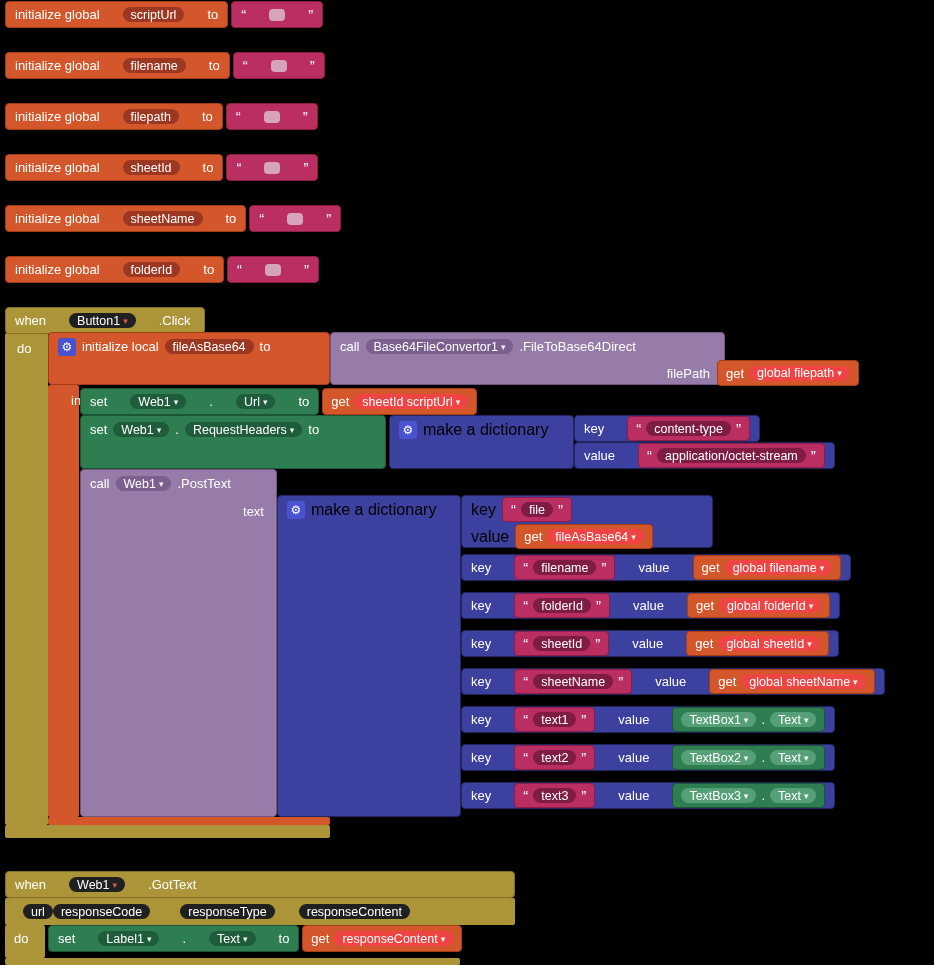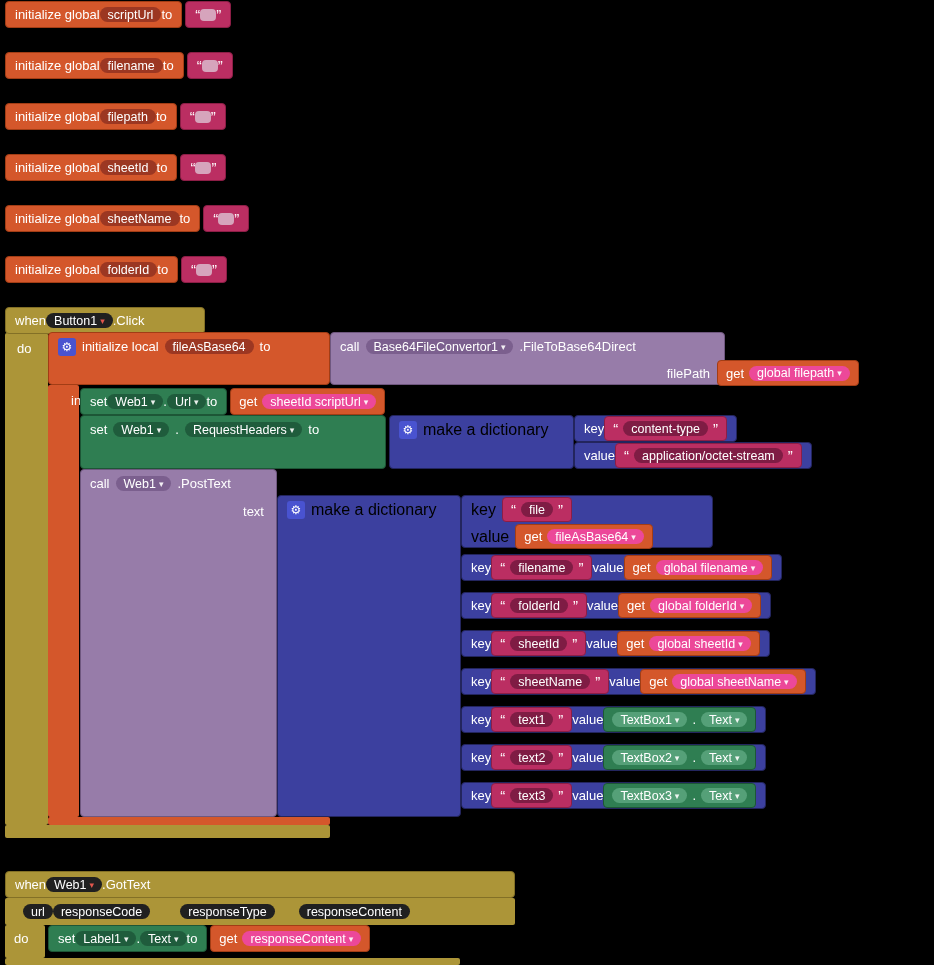--- a/index.html
+++ b/index.html
@@ -1,20 +1,20 @@
 <!DOCTYPE html>
 <html><head>
 <meta charset="utf-8">
 <style>
   * { margin:0; padding:0; box-sizing:border-box; }
   html,body { width:934px; height:965px; background:#000; overflow:hidden; position:relative;
               font-family:"Liberation Sans", sans-serif; }
   .abs { position:absolute; }
   .rowflex { position:absolute; display:flex; align-items:flex-start; gap:3px; }
-  .blk { display:flex; align-items:center; gap:0; padding:0 9px; border-radius:4px;
+  .blk { display:flex; align-items:center; gap:23px; padding:0 9px; border-radius:4px;
          color:#fff; font-size:13px; white-space:nowrap; height:27px; }
   .blk-inline { display:inline-flex; align-items:center; gap:5px; padding:0 8px; border-radius:4px;
                 color:#fff; font-size:13px; white-space:nowrap; height:25px; }
   .blockcol { display:block; padding:0; }
   .row { display:flex; align-items:center; gap:6px; height:27px; padding:0 9px; }
   .gold   { background:#AC9538; border:1px solid #837026; }
   .gold-fill   { background:#AC9538; border-radius:2px; }
   .orange { background:#D4572B; border:1px solid #A23D15; }
   .orange-fill { background:#D4572B; border-radius:2px; }
   .magenta{ background:#BB2E62; border:1px solid #8C1E46; }
@@ -23,21 +23,21 @@
   .blue   { background:#3C409F; border:1px solid #23255E; }
   .blue-fill { background:#3C409F; border:1px solid #23255E; border-radius:4px; }
   .pill { display:inline-flex; align-items:center; height:15px; border-radius:9px;
           padding:0 8px; font-size:12.5px; color:#fff; }
   .maroon   { background:#9C3722; }
   .darkred  { background:#7F1C44; }
   .dark     { background:#202020; }
   .greendark{ background:#1F5C3C; }
   .greenlight{ background:#55A078; }
   .purpledark{ background:#7B5F8E; }
-  .tan      { background:#ec4899; }
+  .tan      { background:#ef4444; }
   .gear { width:18px; height:18px; background:#4953D0; border-radius:3px; display:inline-flex;
           align-items:center; justify-content:center; font-size:12px; color:#fff; flex:0 0 auto; }
   .socket { width:16px; height:12px; background:#D6A4BC; border-radius:4px; display:inline-block; }
   .q { font-size:15px; line-height:1; }
   .arrow { font-size:9px; opacity:.9; margin-left:3px; }
   .arrow.red { color:#E2574D; opacity:1; }
   .lbl { color:#fff; font-size:13px; }
 </style>
 </head>
 <body>

